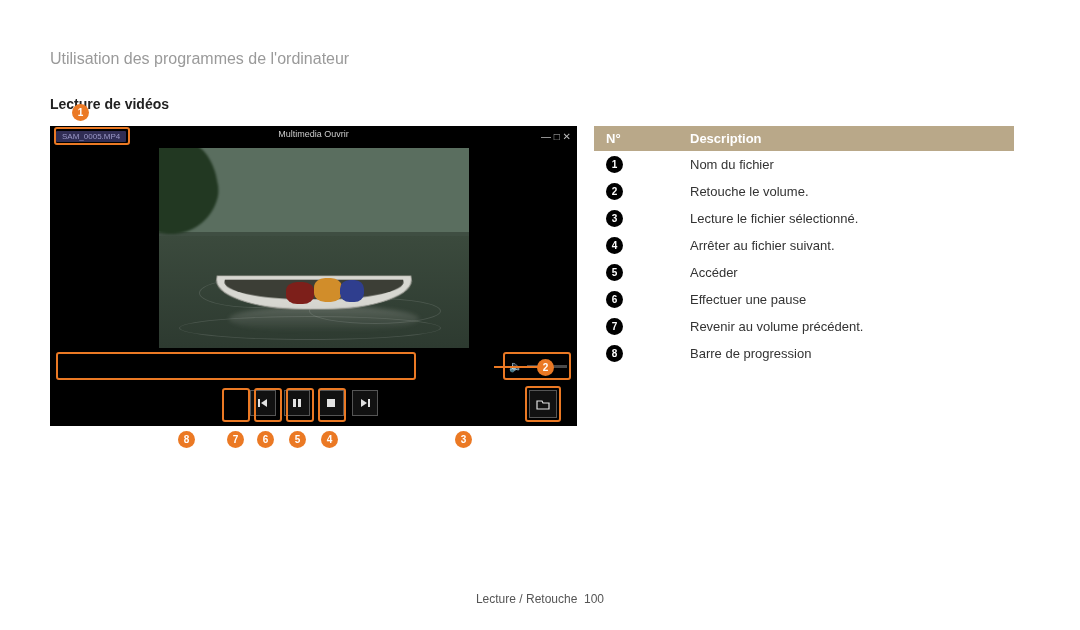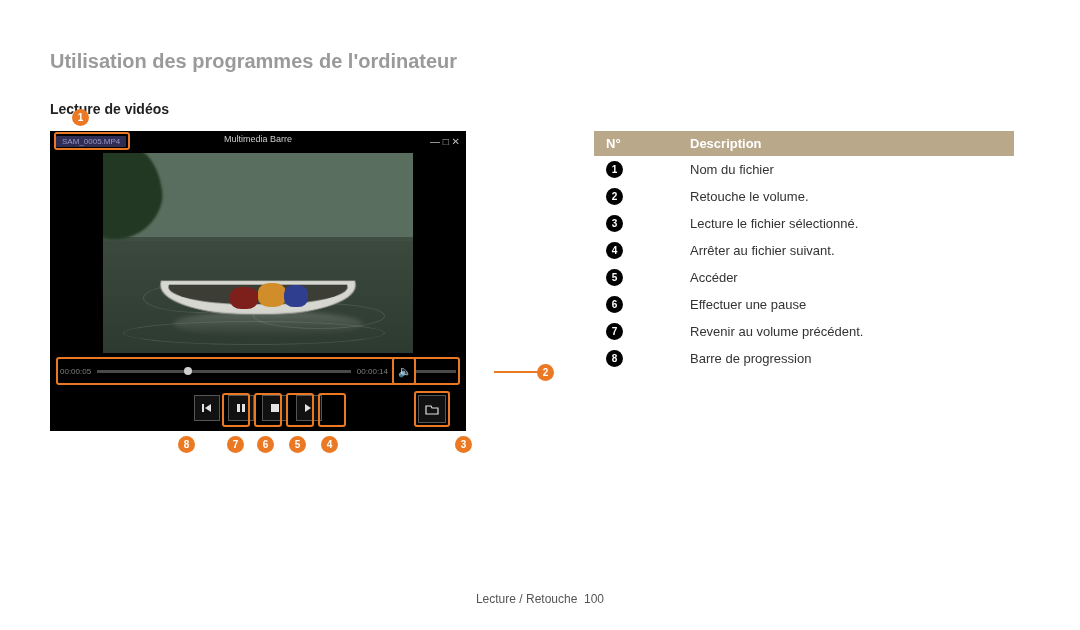--- a/index.html
+++ b/index.html
@@ -9,43 +9,43 @@
     background: #fff;
     width: 1080px;
     height: 630px;
     position: relative;
   }
   .page {
     padding: 50px 50px 0 50px;
   }
   .section-title {
     color: #9a9a9a;
-    font-size: 20px;
-    font-weight: 700;
+    font-size: 16px;
+    font-weight: 400;
     margin-bottom: 28px;
   }
   .subsection-title {
     font-weight: 700;
     font-size: 14px;
     margin-bottom: 14px;
     color: #222;
   }
   .content-row {
     display: flex;
     gap: 100px;
     align-items: flex-start;
   }
   
   .viewer-wrap {
     position: relative;
     width: 444px;
   }
   .viewer {
     background: #000;
-    width: 416px;
+    width: 527px;
     height: 300px;
     box-sizing: border-box;
     position: relative;
     padding-top: 0;
   }
   .titlebar {
     height: 20px;
     display: flex;
     align-items: center;
     justify-content: space-between;
@@ -215,48 +215,41 @@
 
   <div class="content-row">
 
     <div class="viewer-wrap">
 
       <div class="cnumber" style="left:22px;top:-22px;">1</div>
 
       <div class="viewer">
         <div class="titlebar">
           <span class="file-tab">SAM_0005.MP4</span>
-          <span class="tb-center">Multimedia Barre</span>
+          <span class="tb-center">Multimedia Ouvrir</span>
           <span class="tb-right">— □ ✕</span>
         </div>
 
         <div class="callout" style="left:4px;top:1px;width:72px;height:14px;"></div>
 
         <div class="video-area">
           <div class="tree"></div>
           <div class="water"></div>
           <div class="ripple" style="left:40px;top:130px;width:110px;height:28px;"></div>
           <div class="ripple" style="left:150px;top:150px;width:130px;height:24px;"></div>
           <div class="ripple" style="left:20px;top:168px;width:260px;height:22px;"></div>
           <div class="boat">
             <div class="hull"></div>
             <div class="bag3"></div>
             <div class="bag1"></div>
             <div class="bag2"></div>
           </div>
           <div class="reflection"></div>
         </div>
 
-        <div class="progress-bar">
-          <span>00:00:05</span>
-          <div class="pb-track">
-              <div class="pb-thumb"></div>
-            </div>
-          <span>00:00:14</span>
-        </div>
         <div class="callout" style="left:6px;bottom:46px;width:356px;height:24px;"></div>
 
         <div class="vol-area">
           <span class="vol-icon">🔈</span>
           <div class="vol-track"></div>
         </div>
         <div class="callout" style="right:6px;bottom:46px;width:64px;height:24px;"></div>
 
         <div class="controls-row">
           <div class="ctrl-btn">

